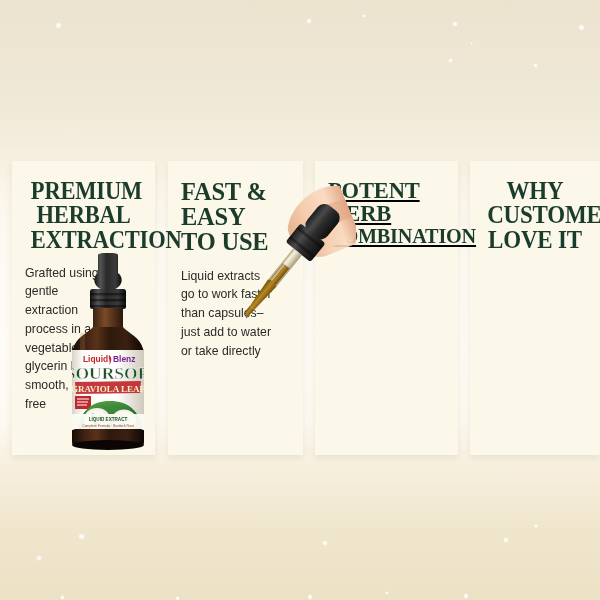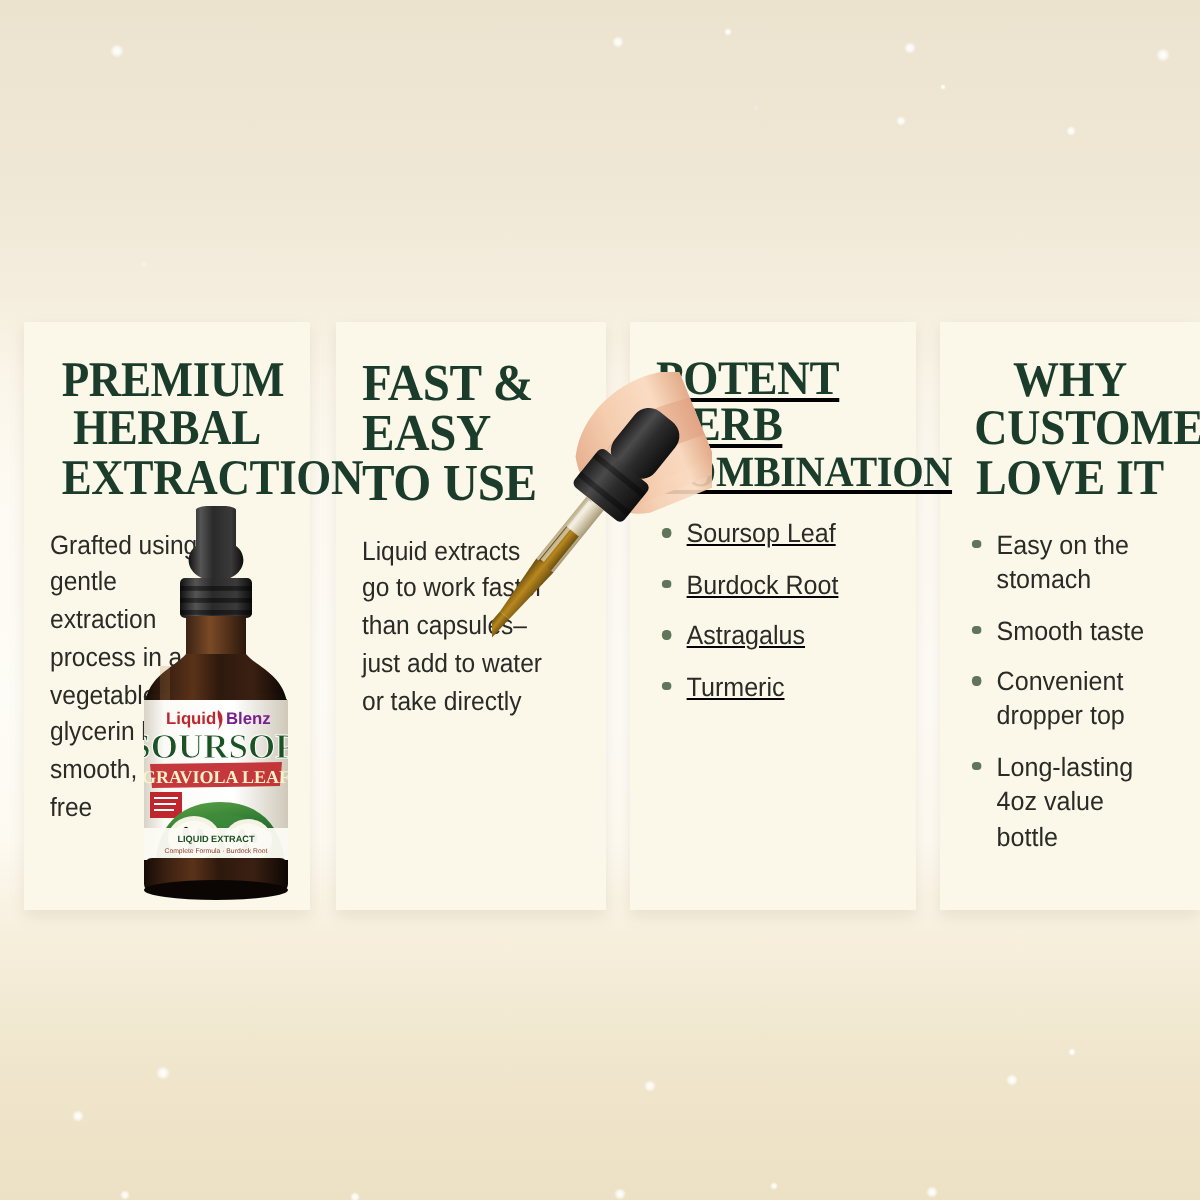--- a/index.html
+++ b/index.html
@@ -208,40 +208,28 @@
       </div>
       <div class="body-copy">Liquid extracts go to work faster than capsules– just add to water or take directly</div>
     </div>
 
     <div class="card card-3">
       <div class="heading">
         <span class="ln">POTENT</span>
         <span class="ln">HERB</span>
         <span class="ln small">COMBINATION</span>
       </div>
-      <ul class="bullets">
-        <li>Soursop Leaf</li>
-        <li>Burdock Root</li>
-        <li>Astragalus</li>
-        <li>Turmeric</li>
-      </ul>
     </div>
 
     <div class="card card-4">
       <div class="heading">
         <span class="ln">WHY</span>
         <span class="ln">CUSTOMERS</span>
         <span class="ln">LOVE IT</span>
       </div>
-      <ul class="bullets">
-        <li>Easy on the stomach</li>
-        <li>Smooth taste</li>
-        <li>Convenient dropper top</li>
-        <li>Long-lasting 4oz value bottle</li>
-      </ul>
     </div>
 
   </div>
 
   <svg id="dropper" viewBox="0 0 110 180">
     <defs>
       <linearGradient id="skin" x1="0" y1="0" x2="1" y2="0">
         <stop offset="0%" stop-color="#e7b190"></stop>
         <stop offset="35%" stop-color="#f5cdaf"></stop>
         <stop offset="72%" stop-color="#fadcc3"></stop>

